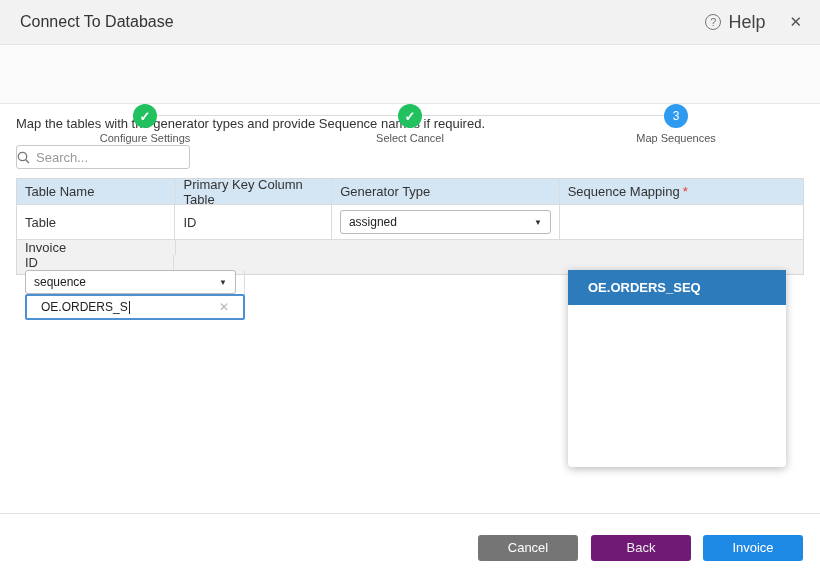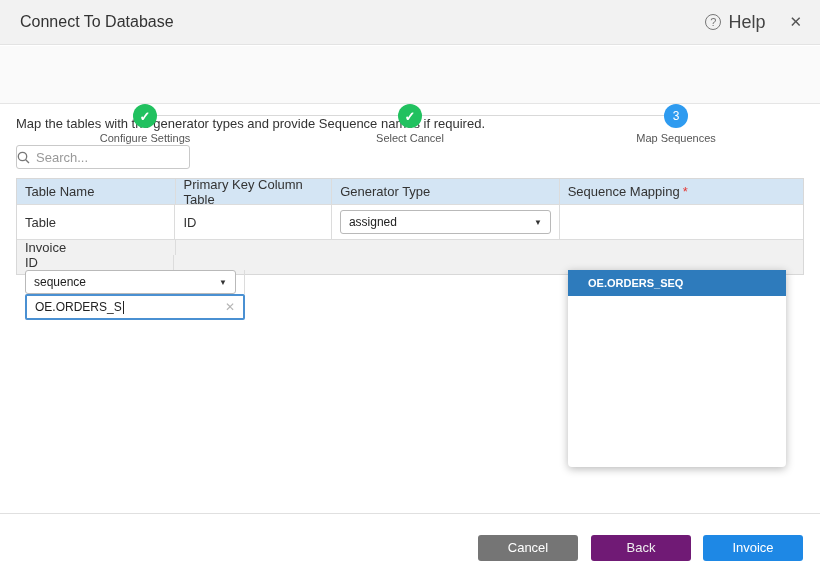--- a/index.html
+++ b/index.html
@@ -79,35 +79,35 @@
   .sel {
     width:220px; height:24px; background:#fff; border:1px solid #b9b9b9;
     border-radius:3px; display:flex; align-items:center; padding:0 8px;
     font-size:12px; color:#222; cursor:pointer;
   }
   .sel-arrow { margin-left:auto; font-size:8px; color:#333; }
 
   
   .seq-input {
     width:220px; height:26px; background:#fff; border:2px solid #4a90d2;
-    border-radius:2px; display:flex; align-items:center; padding:0 8px;
+    border-radius:2px; display:flex; align-items:center; padding:0 14px;
     font-size:12px; color:#222;
   }
   .caret { display:inline-block; width:1px; height:13px; background:#222; margin-left:1px; }
   .clear-icon { margin-left:auto; color:#b5b5b5; font-size:12px; cursor:pointer; }
 
   
   .dropdown {
     position:absolute; top:270px; left:568px; width:218px; height:197px;
     background:#fff; border-radius:0 0 4px 4px; z-index:5;
     box-shadow:0 2px 8px rgba(0,0,0,0.28);
   }
   .dd-item {
-    height:26px; display:flex; align-items:center; padding-left:20px;
-    font-size:11px; cursor:pointer;
+    height:35px; display:flex; align-items:center; padding-left:20px;
+    font-size:13px; cursor:pointer;
   }
   .dd-selected { background:#2e7bbc; color:#fff; font-weight:bold; }
 
   
   .footer-divider { position:absolute; top:513px; left:0; width:820px; height:1px; background:#e0e0e0; }
   .btn {
     position:absolute; top:535px; width:100px; height:26px; border:none;
     border-radius:3px; font-size:13px; color:#fff; text-align:center;
     line-height:26px; cursor:pointer; font-family:"Liberation Sans", sans-serif;
   }

